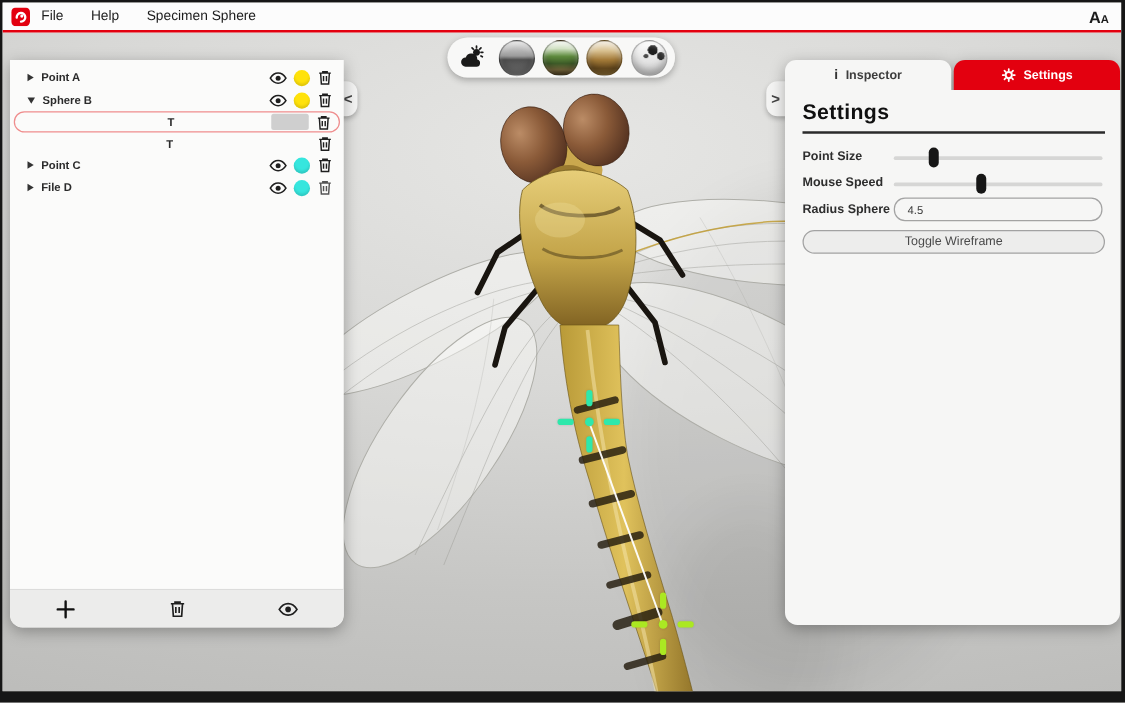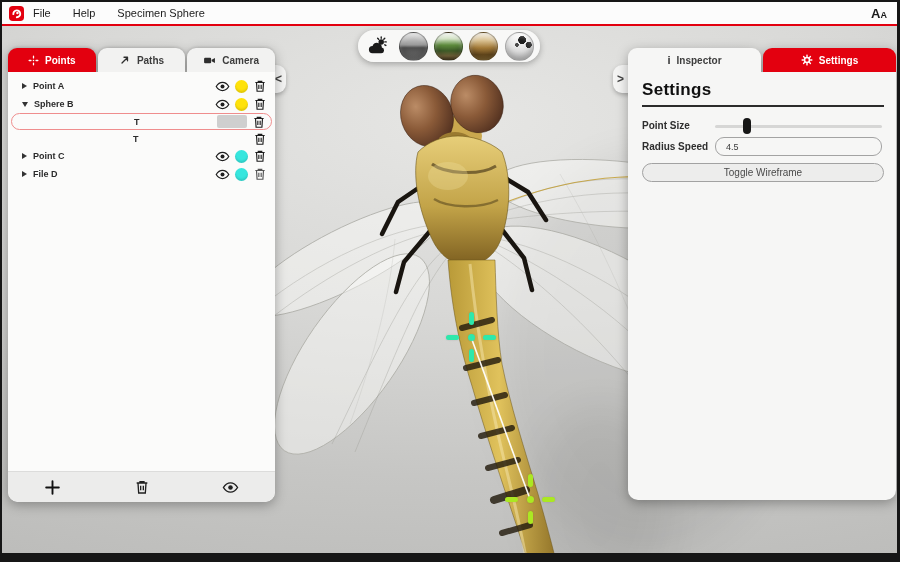--- a/index.html
+++ b/index.html
@@ -238,44 +238,20 @@
         <path d="M6 20h9.5a3.2 3.2 0 0 0 .7-6.3A5.2 5.2 0 0 0 6.1 12 4 4 0 0 0 6 20z"></path>
       </svg>
     </span>
     <span class="sph gray"></span>
     <span class="sph forest"></span>
     <span class="sph amber"></span>
     <span class="sph studio"></span>
   </div>
 
   <div class="left-panel">
-    <div class="tabrow">
-      <div class="tab active">
-        <svg viewBox="0 0 24 24" width="11" height="11">
-          <g stroke="#fff" stroke-width="2.8" stroke-linecap="round">
-              <path d="M12 2.5v4M12 17.5v4M2.5 12h4M17.5 12h4"></path>
-            </g>
-          <circle cx="12" cy="12" r="1.7" fill="#fff"></circle>
-        </svg>
-        <span>Points</span>
-      </div>
-      <div class="tab">
-        <svg viewBox="0 0 24 24" width="12" height="12">
-          <path d="M6 18 L17 7 M10 6.5h7v7" stroke="#2e2e2e" stroke-width="2.6" fill="none" stroke-linecap="round" stroke-linejoin="round"></path>
-        </svg>
-        <span>Paths</span>
-      </div>
-      <div class="tab">
-        <svg viewBox="0 0 24 24" width="13" height="13">
-          <rect x="2" y="7" width="13" height="10" rx="2" fill="#2e2e2e"></rect>
-          <path d="M16 10.5 22 7.5v9l-6-3z" fill="#2e2e2e"></path>
-        </svg>
-        <span>Camera</span>
-      </div>
-    </div>
     <div class="left-body">
       <div class="tree">
 
         <div class="row">
           <span class="tri closed"></span>
           <span class="lbl">Point A</span>
           <span class="grow"></span>
           <span class="ico">
             <svg viewBox="0 0 24 24" width="15" height="15" fill="none" stroke="#1f1f1f" stroke-width="2">
                 <path d="M2 12s4-6.5 10-6.5S22 12 22 12s-4 6.5-10 6.5S2 12 2 12z"></path>
@@ -418,23 +394,30 @@
       <div class="rp-rule"></div>
 
       <div class="ctl-row">
         <span class="clbl">Point Size</span>
         <span class="slider">
           <span class="track"></span>
           <span class="thumb" style="left: calc(19% - 4px);"></span>
         </span>
       </div>
 
-
       <div class="ctl-row">
-        <span class="clbl">Radius Speed</span>
+        <span class="clbl">Mouse Speed</span>
+        <span class="slider">
+          <span class="track"></span>
+          <span class="thumb" style="left: calc(42% - 4px);"></span>
+        </span>
+      </div>
+
+      <div class="ctl-row">
+        <span class="clbl">Radius Sphere</span>
         <input class="pill-input" value="4.5" style="">
       </div>
 
       <button class="wire-btn">Toggle Wireframe</button>
     </div>
   </div>
 
 </div>
 
 </body></html>

